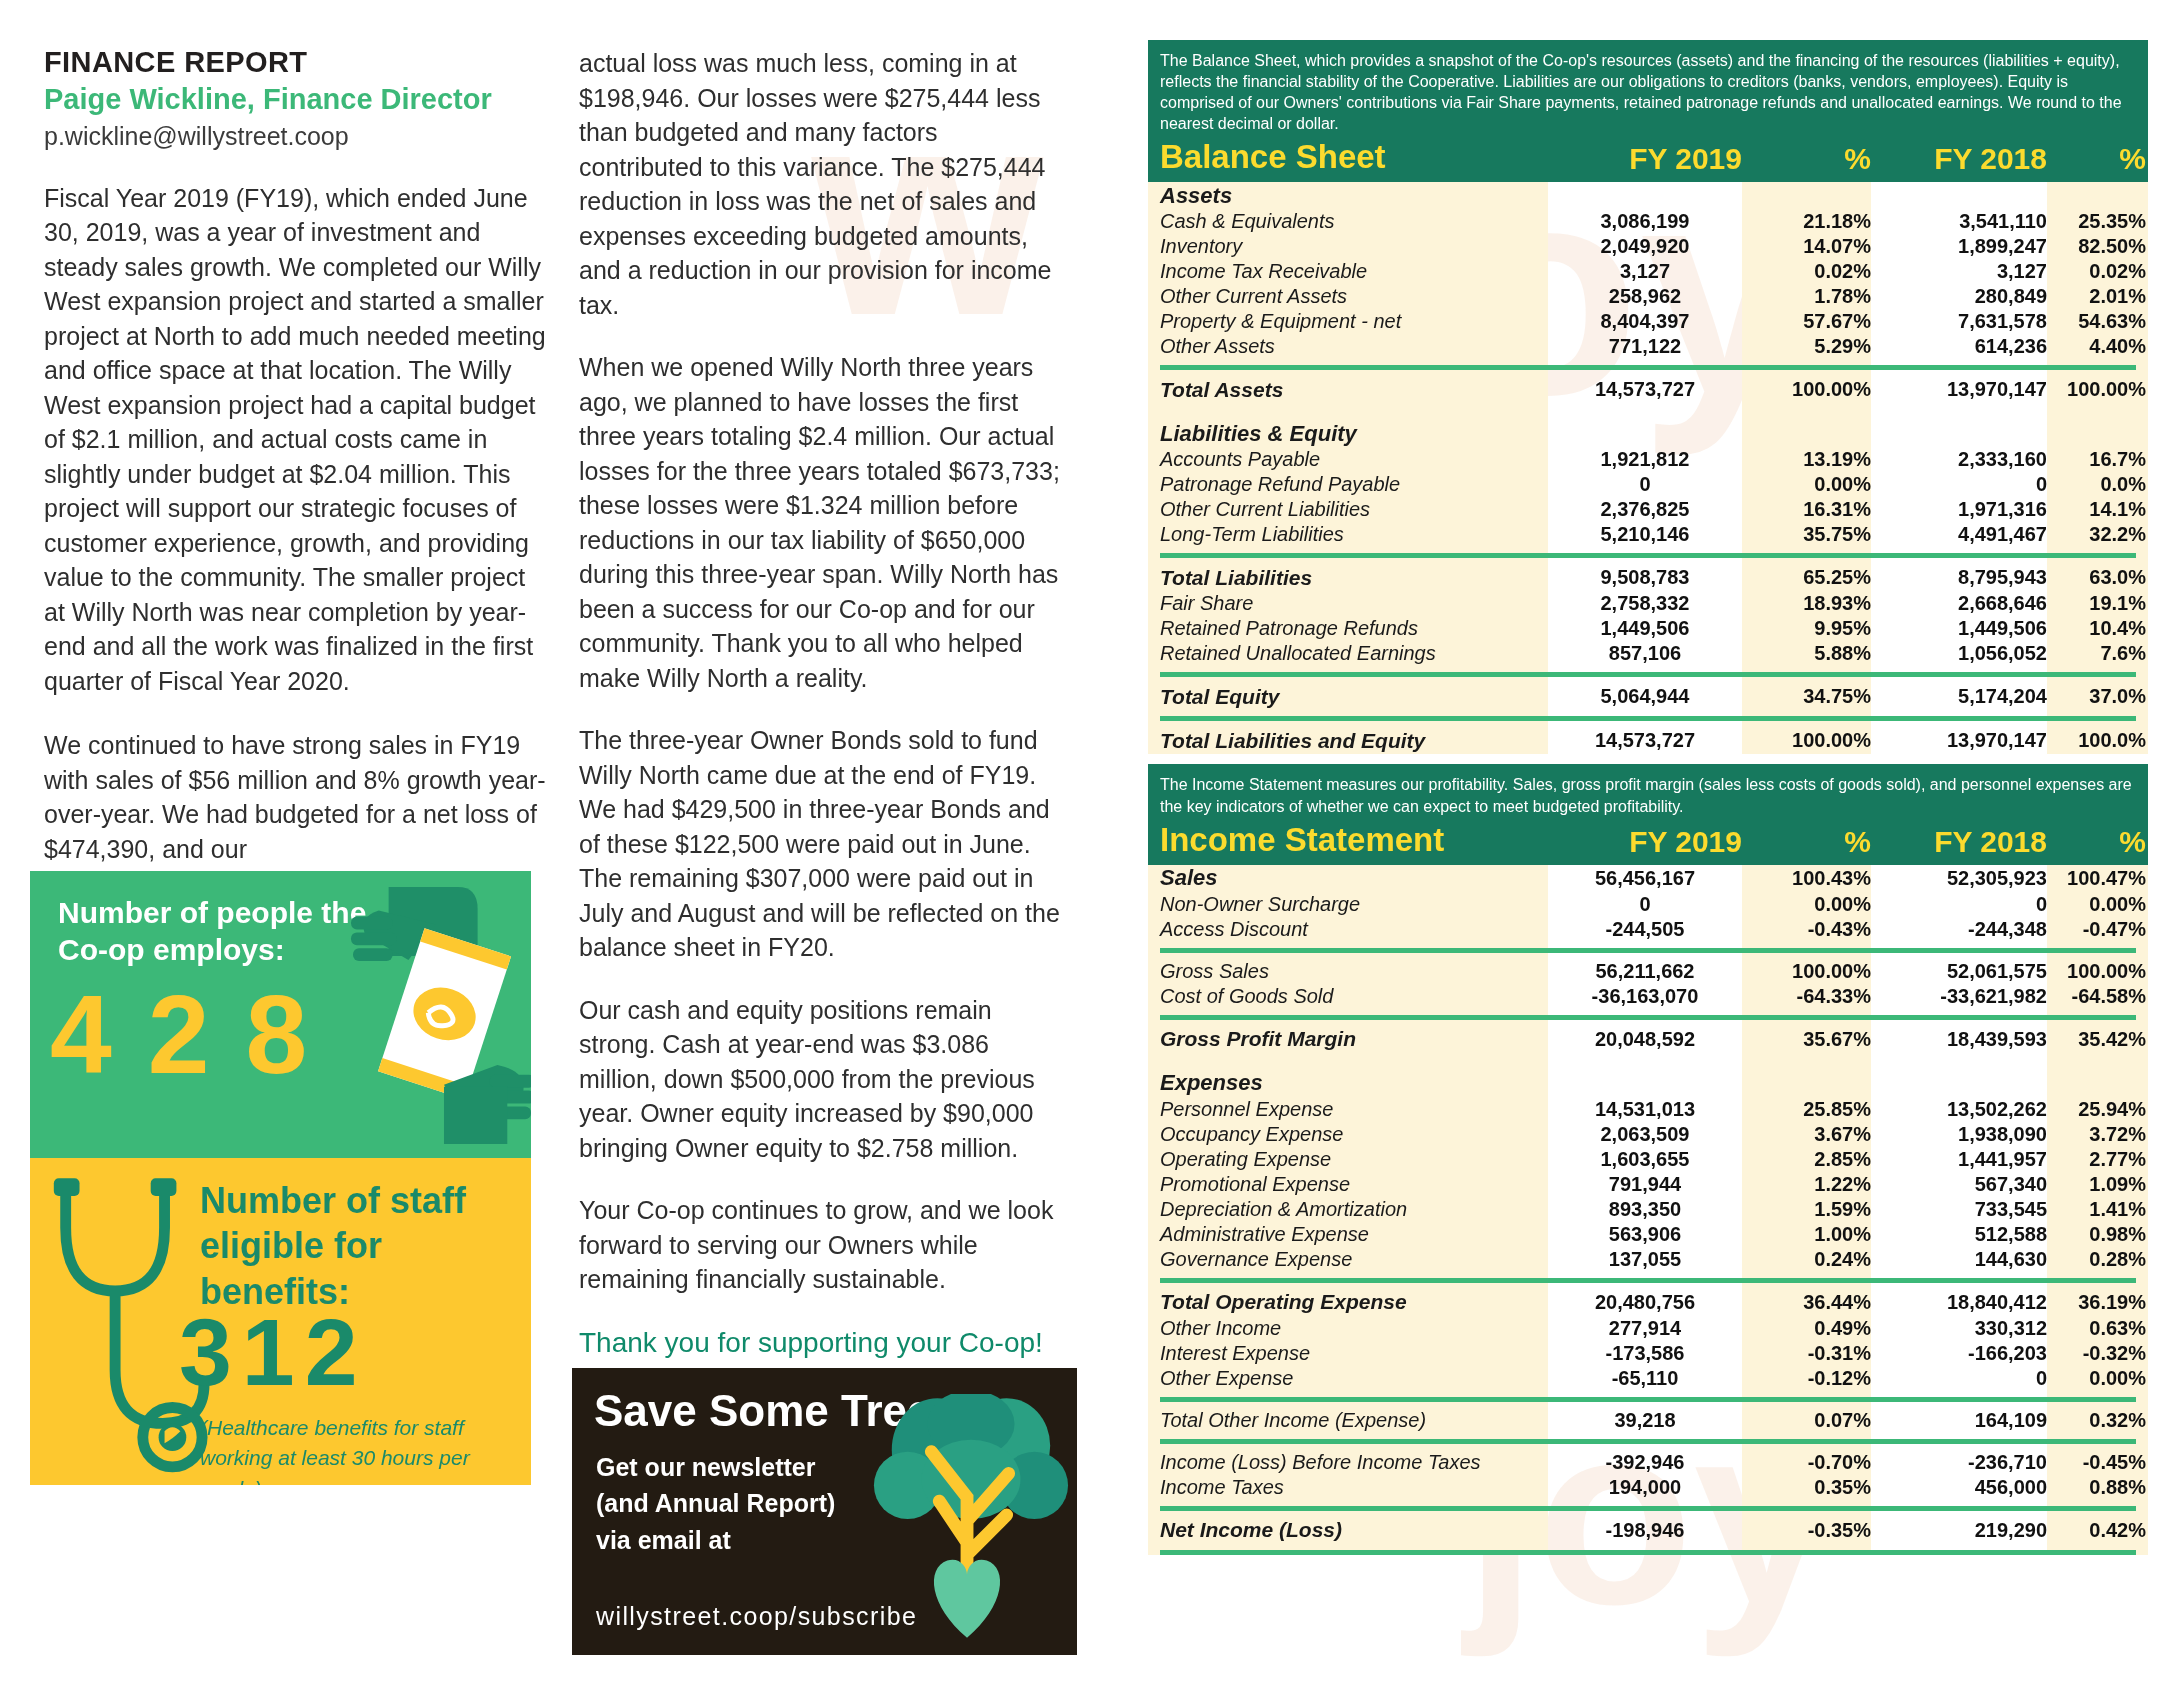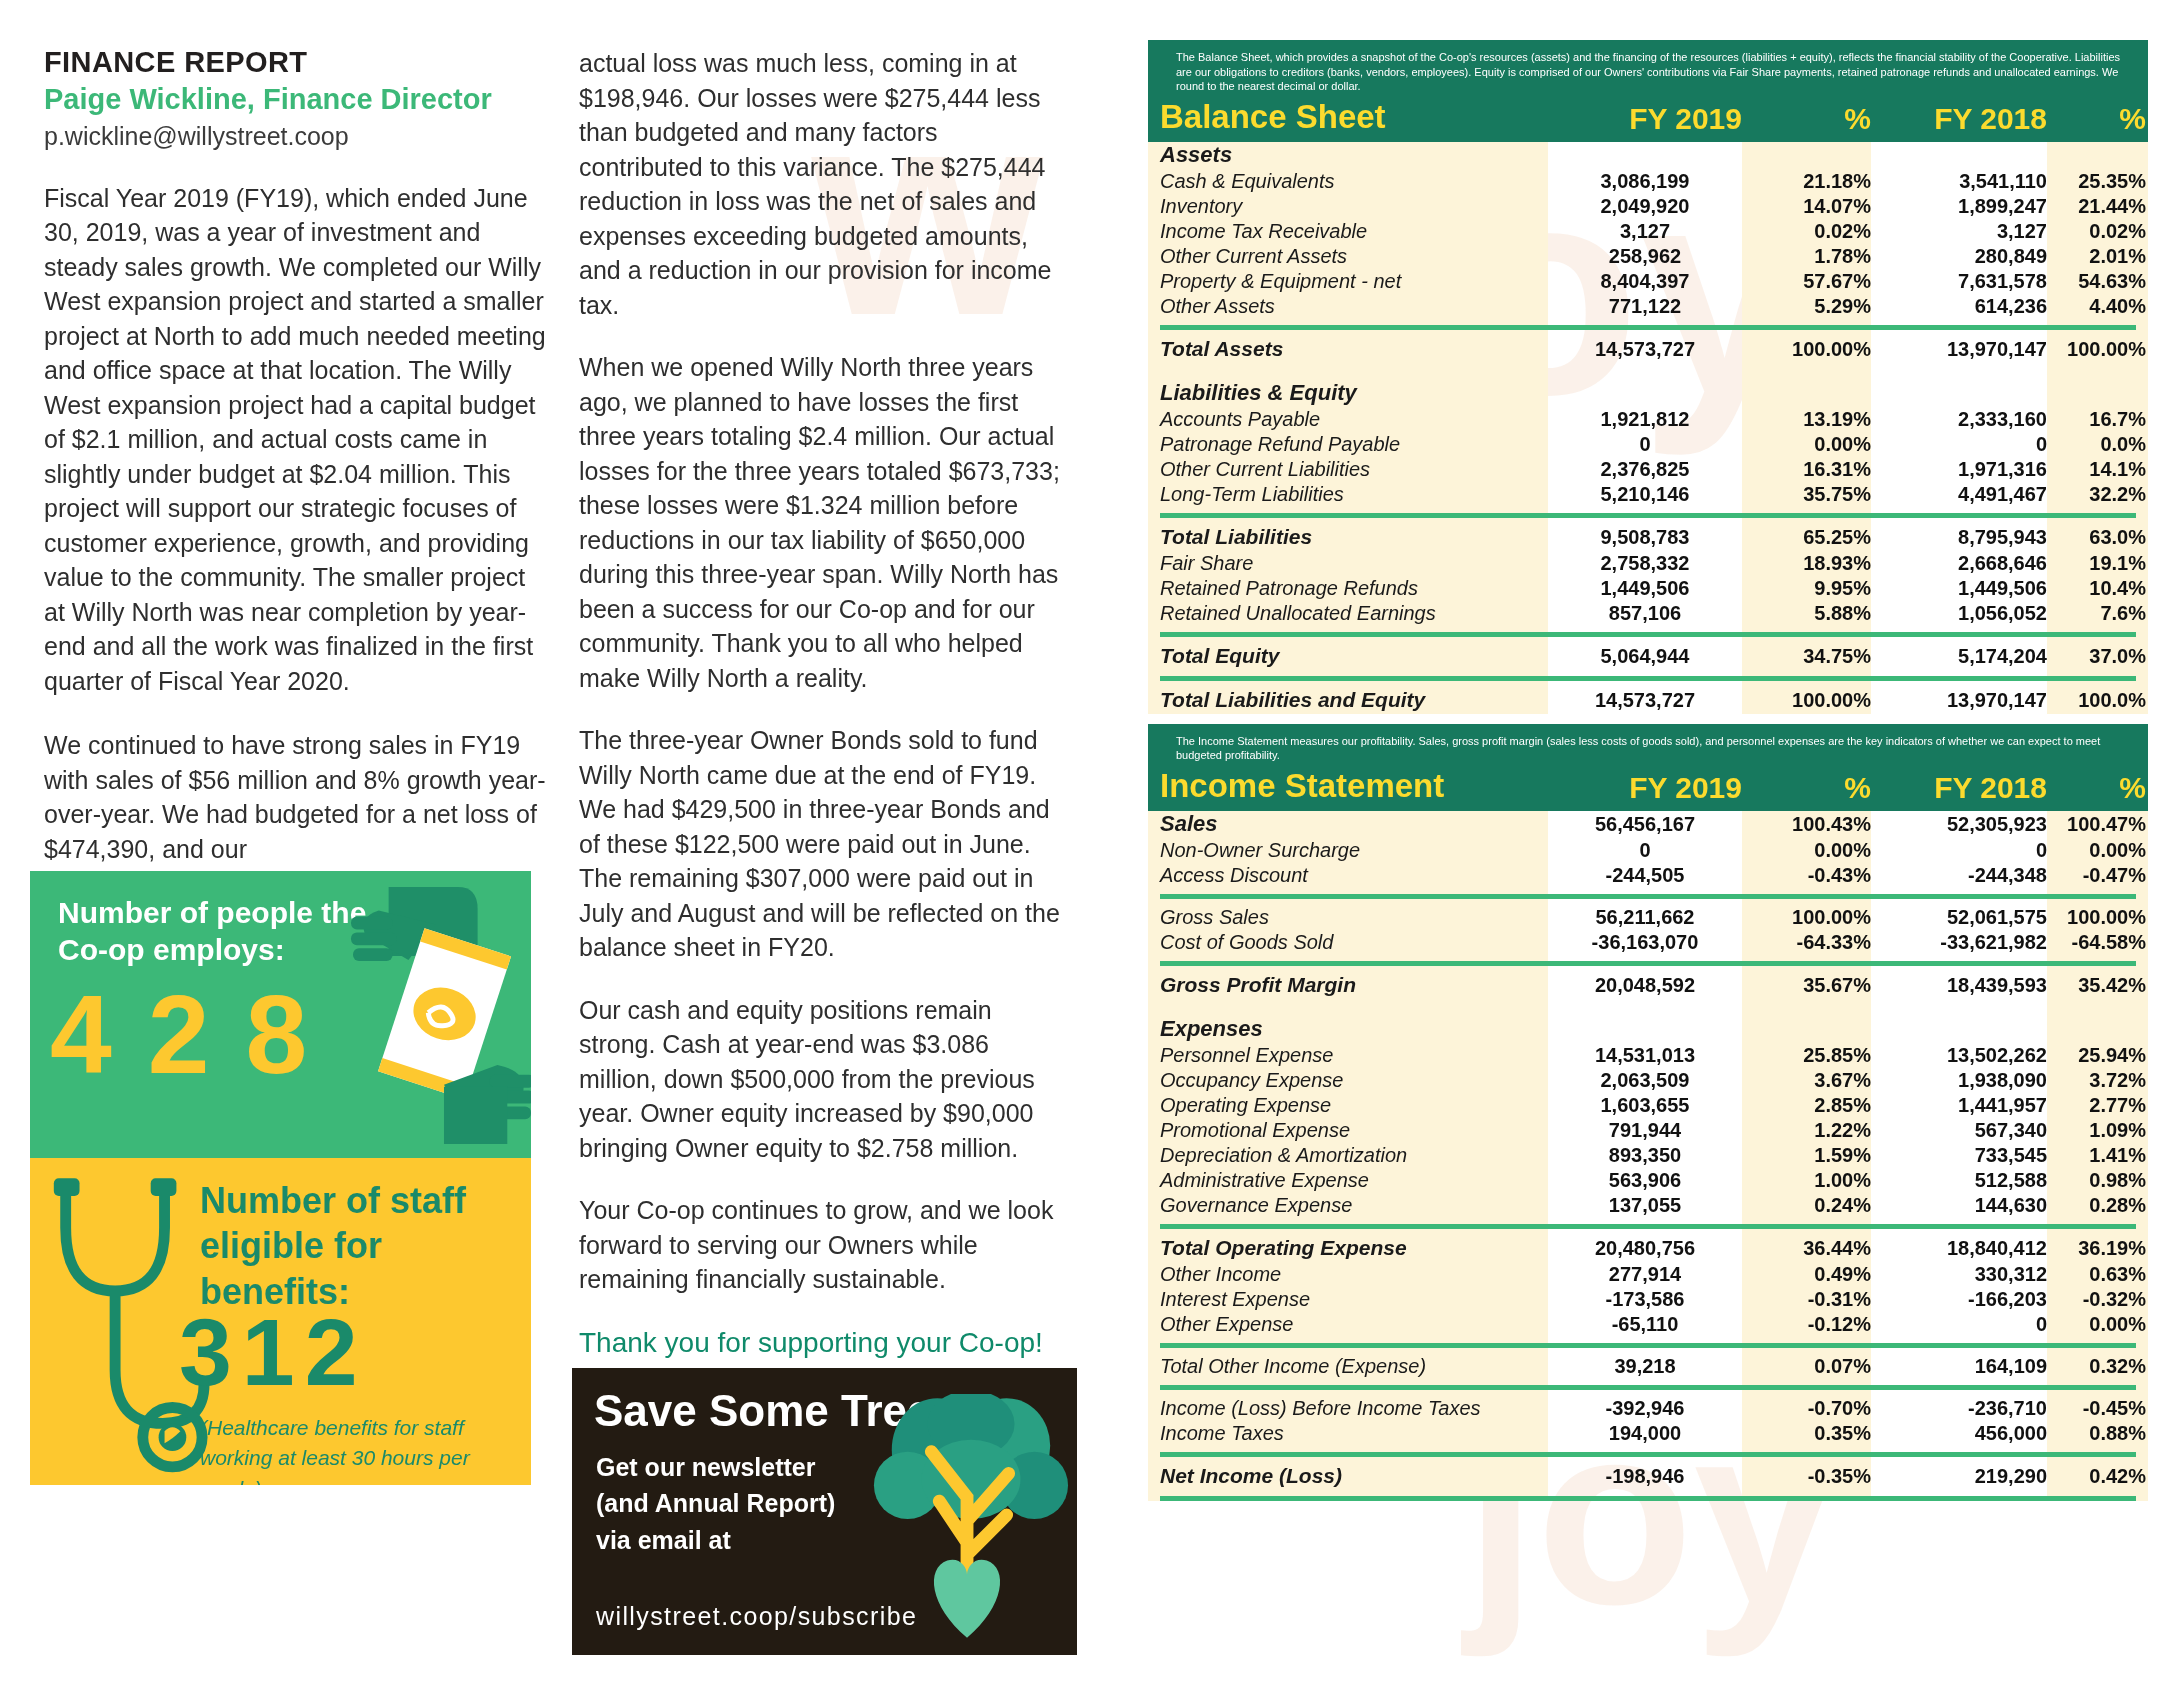--- a/index.html
+++ b/index.html
@@ -98,22 +98,22 @@
     position: absolute; left: 24px; top: 234px;
     font-size: 25px; color: #ffffff; letter-spacing: 1.4px;
   }
   .tree-svg { position: absolute; right: 6px; top: 26px; }
 
   
   .col-right { position: absolute; left: 1148px; top: 40px; width: 1000px; }
 
   .tbl-intro {
     background: #17795e; color: #ffffff;
-    padding: 10px 12px 4px 28px;
-    font-size: 11px; line-height: 1.32;
+    padding: 10px 12px 4px 12px;
+    font-size: 16px; line-height: 1.32;
   }
   .tbl-head {
     background: #17795e; display: flex; align-items: flex-end;
     padding: 0 12px 6px 12px;
   }
   .tbl-head .t-name {
     flex: 0 0 388px; font-size: 33px; font-weight: bold; color: #fcdb2e;
   }
   .tbl-head .t-c1 { flex: 0 0 194px; text-align: right; }
   .tbl-head .t-c2 { flex: 0 0 129px; text-align: right; }
@@ -266,21 +266,21 @@
             <div class="c-v1">3,086,199</div>
             <div class="c-p1">21.18%</div>
             <div class="c-v2">3,541,110</div>
             <div class="c-p2">25.35%</div>
           </div>
           <div class="row plain">
             <div class="c-name">Inventory</div>
             <div class="c-v1">2,049,920</div>
             <div class="c-p1">14.07%</div>
             <div class="c-v2">1,899,247</div>
-            <div class="c-p2">21.44%</div>
+            <div class="c-p2">82.50%</div>
           </div>
           <div class="row plain">
             <div class="c-name">Income Tax Receivable</div>
             <div class="c-v1">3,127</div>
             <div class="c-p1">0.02%</div>
             <div class="c-v2">3,127</div>
             <div class="c-p2">0.02%</div>
           </div>
           <div class="row plain">
             <div class="c-name">Other Current Assets</div>

